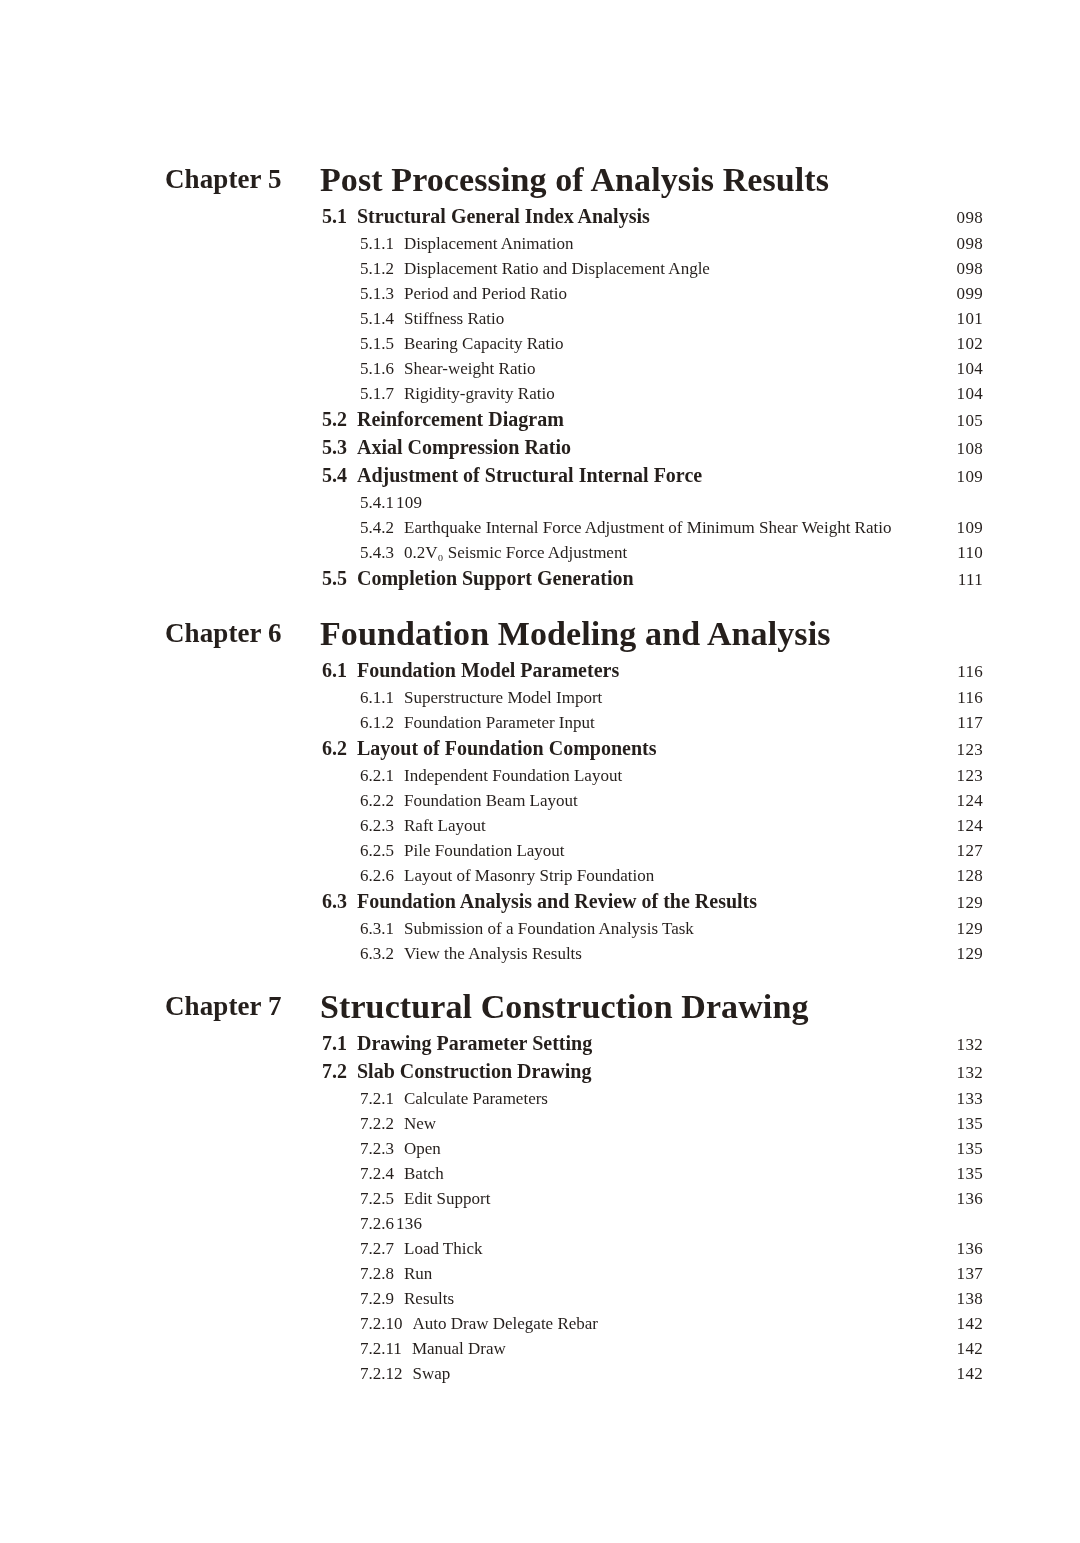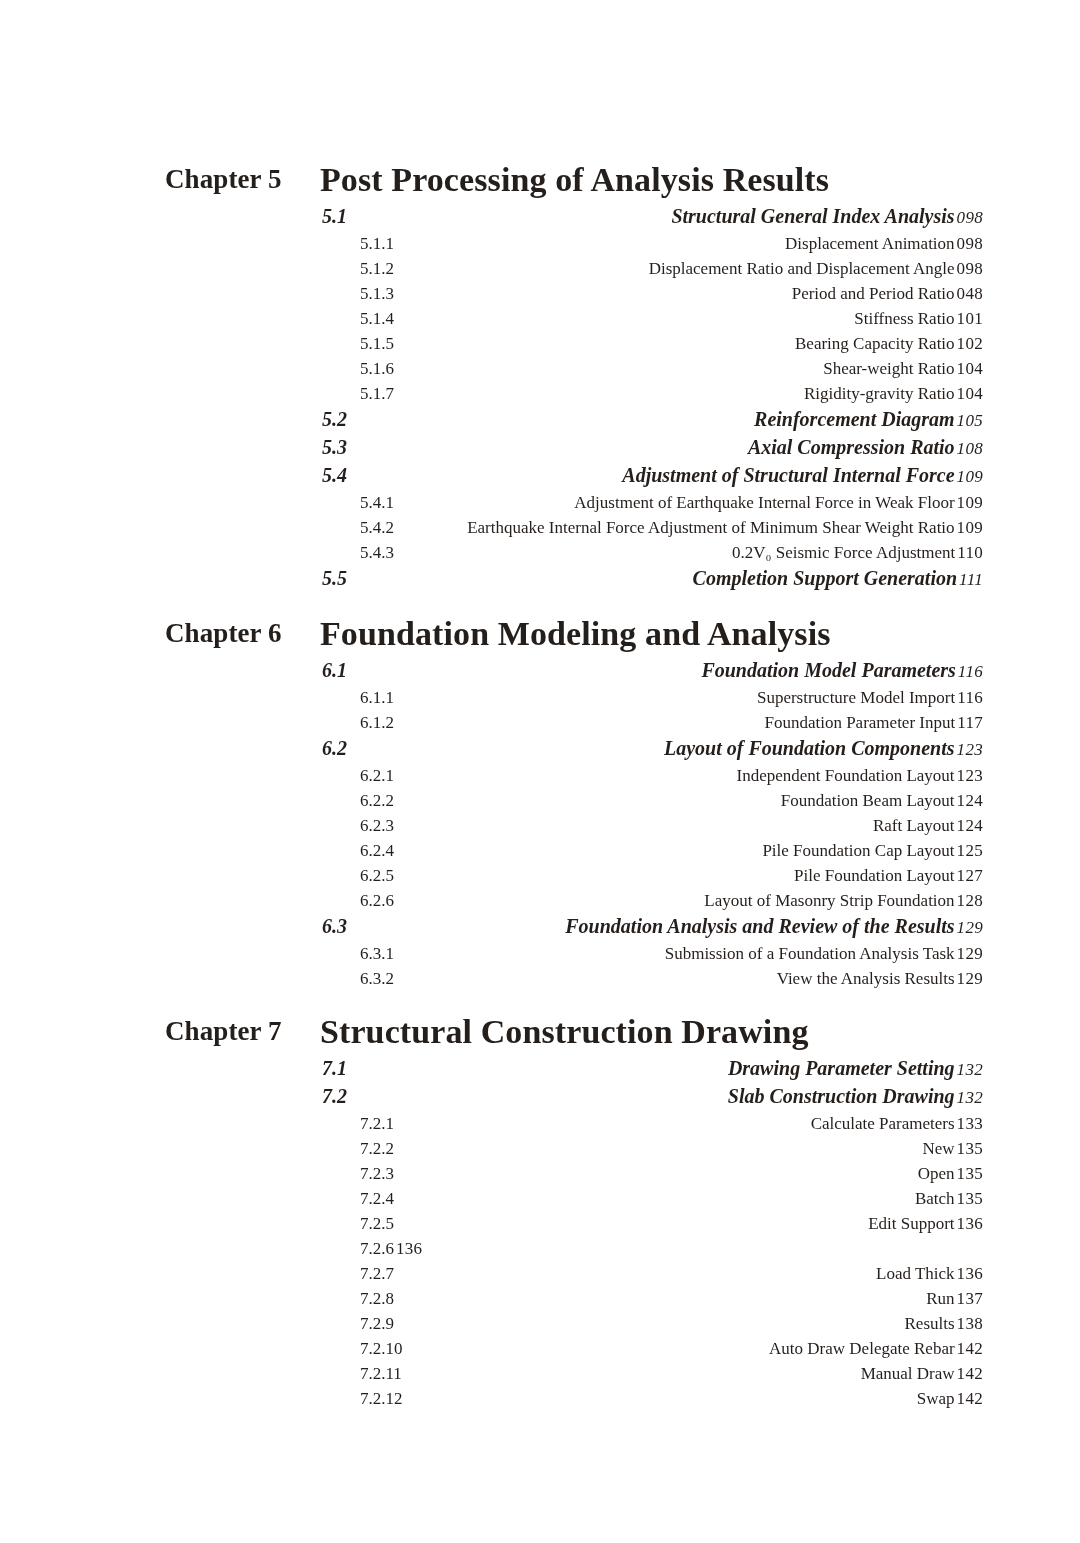--- a/index.html
+++ b/index.html
@@ -40,35 +40,33 @@
   .entry-row {
     display: flex;
     align-items: baseline;
   }
   .entry-row .num { flex: 0 0 auto; }
   .entry-row .title {
     flex: 1 1 auto;
     margin-left: 10px;
     white-space: nowrap;
     overflow: hidden;
-    text-align: right;
   }
   .entry-row .page {
     flex: 0 0 auto;
     margin-left: 2px;
     font-weight: normal;
     font-size: 17px;
     letter-spacing: 0.3px;
   }
   .level-2 {
     font-size: 20px;
     font-weight: bold;
     line-height: 27px;
     padding-left: 157px;
-    font-style: italic;
   }
   .level-3 {
     font-size: 17px;
     font-weight: normal;
     line-height: 25px;
     padding-left: 195px;
   }
 </style>
 </head>
 <body style="background: rgb(255, 255, 255); color: rgb(37, 31, 28);">
@@ -94,21 +92,21 @@
 
   <div class="entry-row level-3">
     <span class="num">5.1.2</span>
     <span class="title">Displacement Ratio and Displacement Angle</span>
     <span class="page">098</span>
   </div>
 
   <div class="entry-row level-3">
     <span class="num">5.1.3</span>
     <span class="title">Period and Period Ratio</span>
-    <span class="page">048</span>
+    <span class="page">099</span>
   </div>
 
   <div class="entry-row level-3">
     <span class="num">5.1.4</span>
     <span class="title">Stiffness Ratio</span>
     <span class="page">101</span>
   </div>
 
   <div class="entry-row level-3">
     <span class="num">5.1.5</span>
@@ -141,21 +139,20 @@
   </div>
 
   <div class="entry-row level-2">
     <span class="num">5.4</span>
     <span class="title">Adjustment of Structural Internal Force</span>
     <span class="page">109</span>
   </div>
 
   <div class="entry-row level-3">
     <span class="num">5.4.1</span>
-    <span class="title">Adjustment of Earthquake Internal Force in Weak Floor</span>
     <span class="page">109</span>
   </div>
 
   <div class="entry-row level-3">
     <span class="num">5.4.2</span>
     <span class="title">Earthquake Internal Force Adjustment of Minimum Shear Weight Ratio</span>
     <span class="page">109</span>
   </div>
 
   <div class="entry-row level-3">
@@ -213,25 +210,20 @@
     <span class="title">Foundation Beam Layout</span>
     <span class="page">124</span>
   </div>
 
   <div class="entry-row level-3">
     <span class="num">6.2.3</span>
     <span class="title">Raft Layout</span>
     <span class="page">124</span>
   </div>
 
-  <div class="entry-row level-3">
-    <span class="num">6.2.4</span>
-    <span class="title">Pile Foundation Cap Layout</span>
-    <span class="page">125</span>
-  </div>
 
   <div class="entry-row level-3">
     <span class="num">6.2.5</span>
     <span class="title">Pile Foundation Layout</span>
     <span class="page">127</span>
   </div>
 
   <div class="entry-row level-3">
     <span class="num">6.2.6</span>
     <span class="title">Layout of Masonry Strip Foundation</span>

